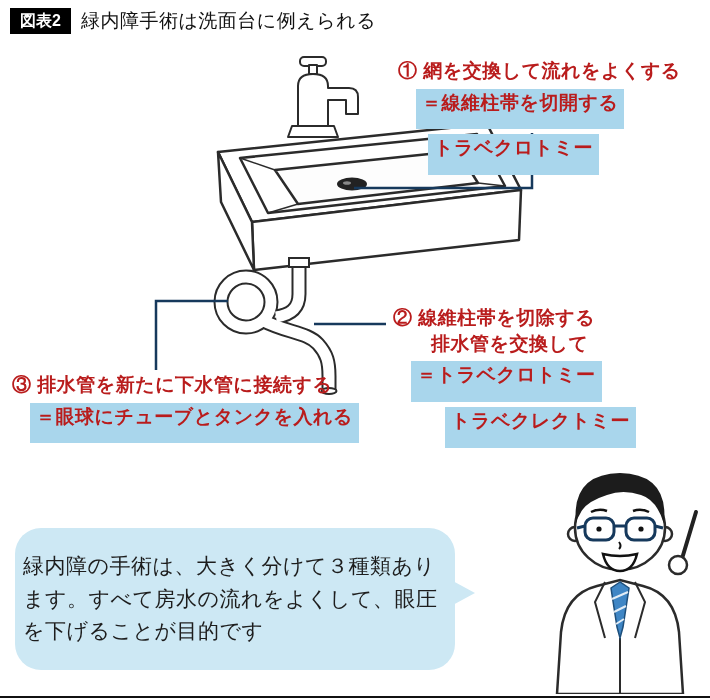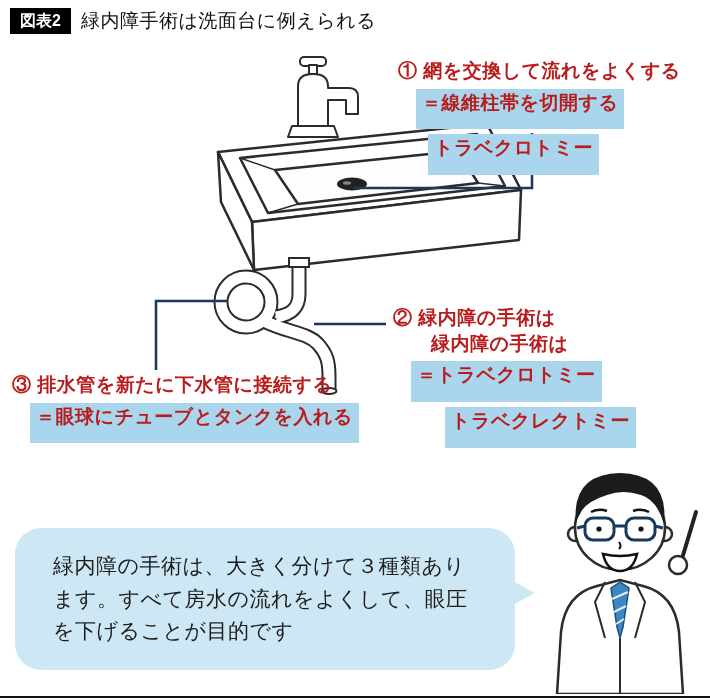--- a/index.html
+++ b/index.html
@@ -42,21 +42,21 @@
   }
   .ml18{margin-left:18px}
   .ml30{margin-left:30px}
   .ml38{margin-left:38px}
   .ml52{margin-left:52px}
   .ml42{margin-left:42px}
   .bubble{
     position:absolute;left:15px;top:528px;width:424px;
     background:var(--bubble,#cfe9f5);
     border-radius:26px;
-    padding:22px 38px;
+    padding:22px 8px;
   }
   .bubble-tail{
     position:absolute;right:-20px;top:52px;
     width:0;height:0;
     border-top:13px solid transparent;
     border-bottom:13px solid transparent;
     border-left:24px solid var(--bubble,#cfe9f5);
   }
   .bubble-text{
     font-size:21px;color:#1d1d1d;line-height:1.55;
@@ -128,22 +128,22 @@
     </g>
   </svg>
 
   <div class="anno" style="left:398px;top:58px;">
     <div>① 網を交換して流れをよくする</div>
     <div class="hl ml18">＝線維柱帯を切開する</div>
     <div class="hl ml30">トラベクロトミー</div>
   </div>
 
   <div class="anno" style="left:393px;top:305px;">
-    <div>② 緑内障の手術は</div>
-    <div class="ml38">緑内障の手術は</div>
+    <div>② 線維柱帯を切除する</div>
+    <div class="ml38">排水管を交換して</div>
     <div class="hl ml18">＝トラベクロトミー</div>
     <div class="hl ml52">トラベクレクトミー</div>
   </div>
 
   <div class="anno" style="left:12px;top:372px;">
     <div>③ 排水管を新たに下水管に接続する</div>
     <div class="hl ml18">＝眼球にチューブとタンクを入れる</div>
   </div>
 
   <div class="bubble">

